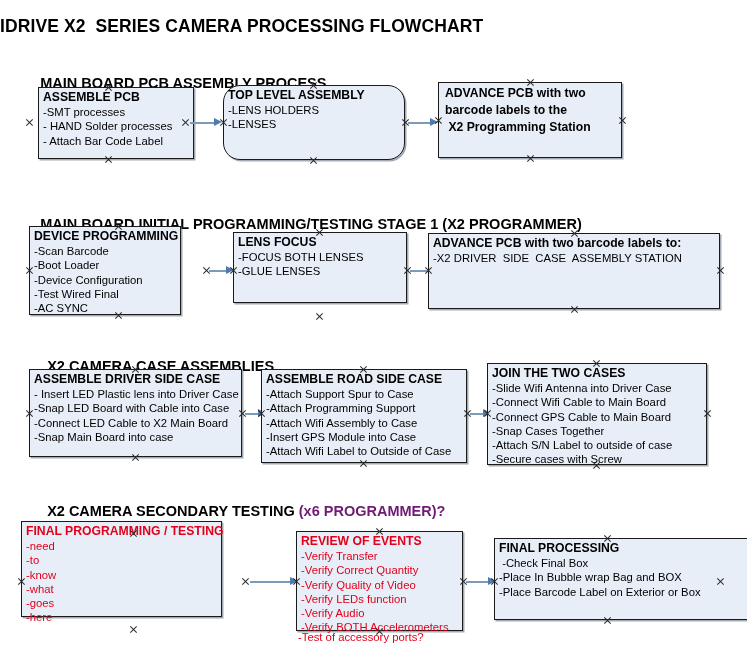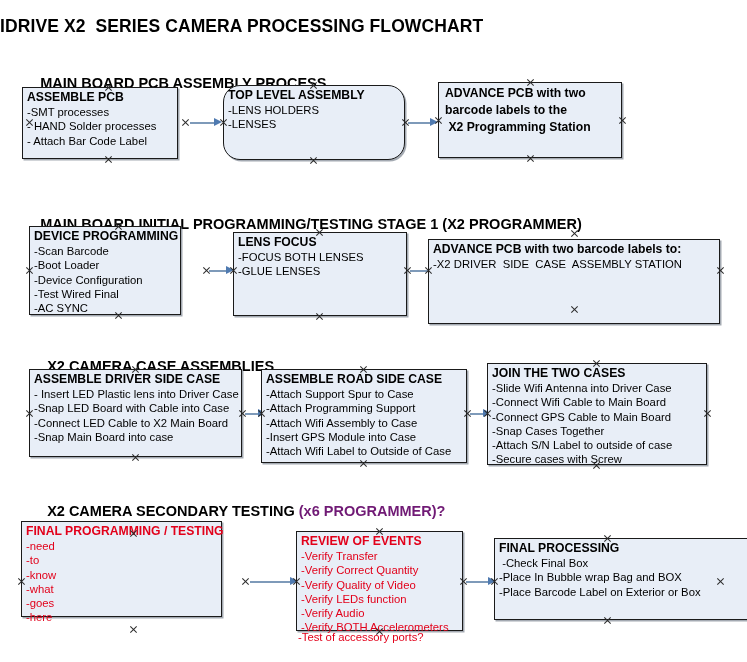--- a/index.html
+++ b/index.html
@@ -140,21 +140,21 @@
 <body>
 
 <div id="canvas">
 
   <div class="doc-title">IDRIVE X2  SERIES CAMERA PROCESSING FLOWCHART</div>
 
   <div class="section-heading" style="left:24px; top:59px;">
     <span>MAIN BOARD PCB ASSEMBLY PROCESS</span>
   </div>
 
-  <div class="pbox" style="left:22px; top:87px; width:156px; height:72px;">
+  <div class="pbox" style="left:38px; top:87px; width:156px; height:72px;">
     <div class="box-title">ASSEMBLE PCB</div>
     <div class="box-body">
       <div class="box-line">-SMT processes</div>
       <div class="box-line">- HAND Solder processes</div>
       <div class="box-line">- Attach Bar Code Label</div>
     </div>
   </div>
   <div class="handle" style="left:104px; top:83px;"></div>
   <div class="handle" style="left:104px; top:155px;"></div>
   <div class="handle" style="left:25px; top:118px;"></div>
@@ -209,38 +209,38 @@
   <div class="handle" style="left:114px; top:222px;"></div>
   <div class="handle" style="left:114px; top:311px;"></div>
   <div class="handle" style="left:25px; top:266px;"></div>
   <div class="handle" style="left:202px; top:266px;"></div>
 
   <div class="connector" style="left:209px; top:269px; width:25px;">
     <div class="shaft"></div>
     <div class="head"></div>
   </div>
 
-  <div class="pbox" style="left:233px; top:232px; width:174px; height:84px;">
+  <div class="pbox" style="left:233px; top:232px; width:174px; height:71px;">
     <div class="box-title">LENS FOCUS</div>
     <div class="box-body">
       <div class="box-line">-FOCUS BOTH LENSES</div>
       <div class="box-line">-GLUE LENSES</div>
     </div>
   </div>
   <div class="handle" style="left:315px; top:228px;"></div>
   <div class="handle" style="left:315px; top:312px;"></div>
   <div class="handle" style="left:229px; top:266px;"></div>
   <div class="handle" style="left:403px; top:266px;"></div>
 
   <div class="connector" style="left:410px; top:269px; width:28px;">
     <div class="shaft"></div>
     <div class="head"></div>
   </div>
 
-  <div class="pbox" style="left:428px; top:239px; width:292px; height:85px;">
+  <div class="pbox" style="left:428px; top:233px; width:292px; height:76px;">
     <div class="box-title">ADVANCE PCB with two barcode labels to:</div>
     <div class="box-body">
       <div class="box-line">-X2 DRIVER  SIDE  CASE  ASSEMBLY STATION</div>
     </div>
   </div>
   <div class="handle" style="left:570px; top:229px;"></div>
   <div class="handle" style="left:570px; top:305px;"></div>
   <div class="handle" style="left:424px; top:266px;"></div>
   <div class="handle" style="left:716px; top:266px;"></div>
 

